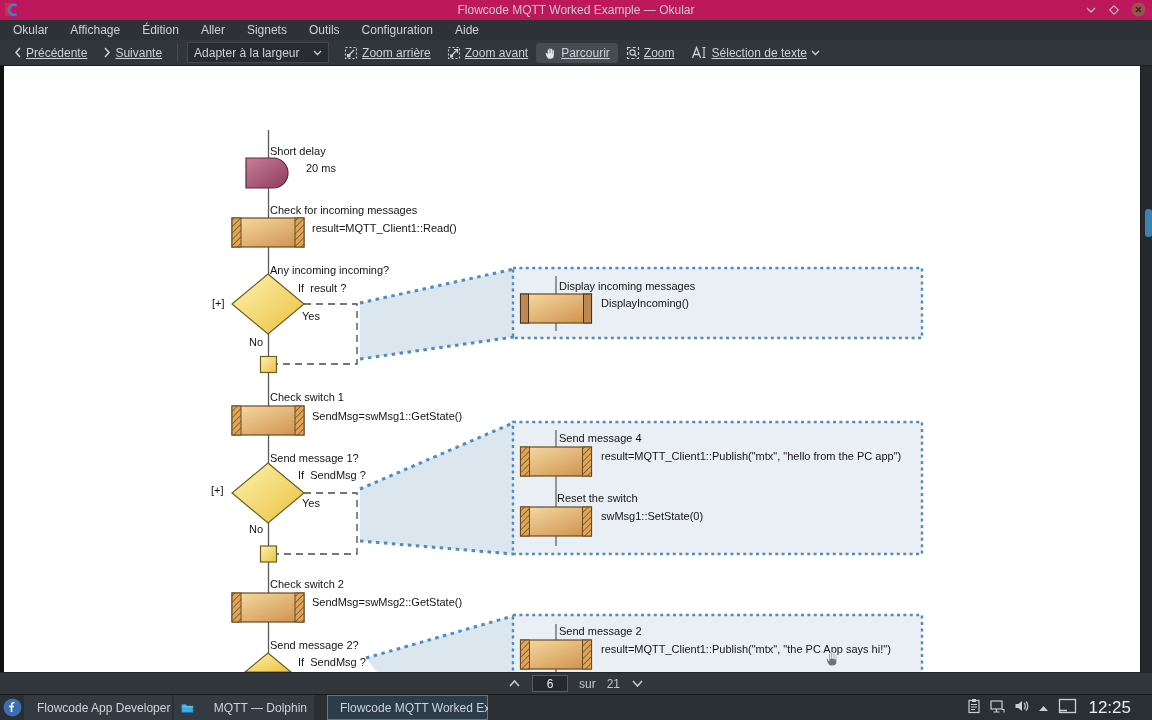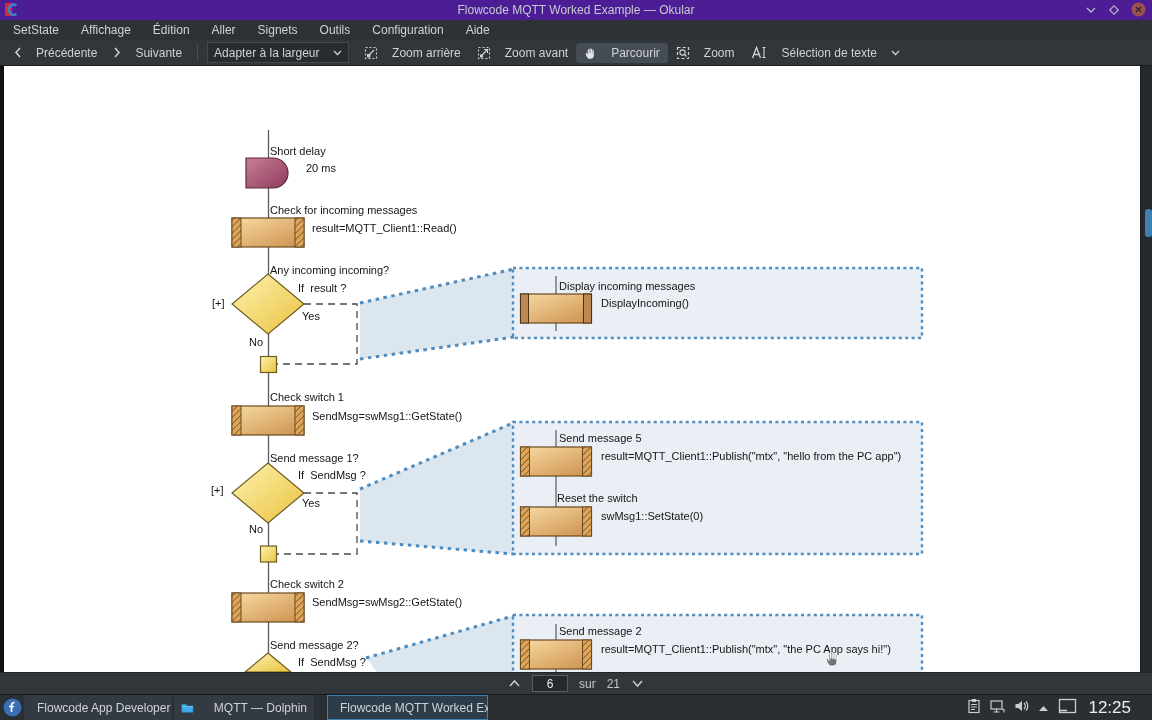--- a/index.html
+++ b/index.html
@@ -1,30 +1,30 @@
 <!DOCTYPE html>
 <html><head>
 <meta charset="utf-8">
 <style>
   html,body{margin:0;padding:0;background:#111;}
   #screen{position:relative;width:1152px;height:720px;overflow:hidden;
     font-family:"Liberation Sans",sans-serif;-webkit-font-smoothing:antialiased;}
   
-  .titlebar{position:absolute;left:0;top:0;width:1152px;height:20px;background:#4c1d95;
+  .titlebar{position:absolute;left:0;top:0;width:1152px;height:20px;background:#be185d;
     color:#c6cbcf;font-size:12px;}
   .titlebar .appicon{position:absolute;left:4px;top:2px;}
   .titlebar .title{position:absolute;left:0;right:0;top:3px;text-align:center;}
   .winctl{position:absolute;right:6px;top:2px;display:flex;gap:11px;align-items:center;}
   .menubar{position:absolute;left:0;top:20px;width:1152px;height:20px;background:#2e3237;
     display:flex;align-items:center;color:#ced2d6;font-size:12px;padding-left:2px;box-sizing:border-box;}
   .menubar .mitem{padding:2px 11px;cursor:default;}
   .toolbar{position:absolute;left:0;top:40px;width:1152px;height:26px;background:#31363b;
     border-bottom:1px solid #1b1e21;box-sizing:border-box;display:flex;align-items:center;
     color:#ced2d6;font-size:12px;padding-left:6px;}
-  .tbtn{display:flex;align-items:center;gap:14px;padding:3px 8px;border-radius:3px;white-space:nowrap;}
+  .tbtn{display:flex;align-items:center;gap:4px;padding:3px 8px;border-radius:3px;white-space:nowrap;text-decoration:underline;}
   .tbtn.pressed{background:#454c53;text-align:right;}
   .tsep{width:1px;height:17px;background:#474c51;margin:0 7px;}
   .combo{display:flex;align-items:center;justify-content:space-between;width:128px;height:19px;
     background:#282c30;border:1px solid #43484d;border-radius:0;padding:0 6px;margin:0 7px 0 2px;}
   
   .docarea{position:absolute;left:4px;top:66px;width:1152px;height:606px;background:#ffffff;overflow:hidden;}
   .fcsvg{position:absolute;left:0;top:0;}
   .fc-label{position:absolute;font-size:11px;line-height:13px;color:#141414;white-space:pre;}
   .scrollstrip{position:absolute;right:0;top:0;width:16px;height:606px;background:#26292d;border-left:1px solid #1b1e21;box-sizing:border-box;}
   .scrollthumb{position:absolute;left:4px;top:143px;width:7px;height:28px;border-radius:3px;background:#3c80b4;}
@@ -69,21 +69,21 @@
             <rect x="3" y="3" width="6" height="6" transform="rotate(45 6 6)" fill="none" stroke="#b9bec2" stroke-width="1.2"></rect>
           </svg></span>
       <span><svg width="15" height="15" viewBox="0 0 15 15">
             <circle cx="7.5" cy="7.5" r="7" fill="#9d5050"></circle>
             <path d="M5,5 l5,5 M10,5 l-5,5" stroke="#26292d" stroke-width="1.4"></path>
           </svg></span>
     </span>
   </div>
 
   <div class="menubar">
-    <span class="mitem">SetState</span>
+    <span class="mitem">Okular</span>
     <span class="mitem">Affichage</span>
     <span class="mitem">Édition</span>
     <span class="mitem">Aller</span>
     <span class="mitem">Signets</span>
     <span class="mitem">Outils</span>
     <span class="mitem">Configuration</span>
     <span class="mitem">Aide</span>
   </div>
 
   <div class="toolbar">
@@ -263,21 +263,21 @@
     <div class="fc-label" style="left:207px;top:418px">[+]</div>
     <div class="fc-label" style="left:298px;top:431px">Yes</div>
     <div class="fc-label" style="left:245px;top:457px">No</div>
     <div class="fc-label" style="left:266px;top:512px">Check switch 2</div>
     <div class="fc-label" style="left:308px;top:530px">SendMsg=swMsg2::GetState()</div>
     <div class="fc-label" style="left:266px;top:573px">Send message 2?</div>
     <div class="fc-label" style="left:294px;top:590px">If  SendMsg ?</div>
 
     <div class="fc-label" style="left:555px;top:214px">Display incoming messages</div>
     <div class="fc-label" style="left:597px;top:231px">DisplayIncoming()</div>
-    <div class="fc-label" style="left:555px;top:366px">Send message 5</div>
+    <div class="fc-label" style="left:555px;top:366px">Send message 4</div>
     <div class="fc-label" style="left:597px;top:384px">result=MQTT_Client1::Publish("mtx", "hello from the PC app")</div>
     <div class="fc-label" style="left:553px;top:426px">Reset the switch</div>
     <div class="fc-label" style="left:597px;top:444px">swMsg1::SetState(0)</div>
     <div class="fc-label" style="left:555px;top:559px">Send message 2</div>
     <div class="fc-label" style="left:597px;top:577px">result=MQTT_Client1::Publish("mtx", "the PC App says hi!")</div>
 
     <span class="cursor">
       <svg width="17" height="17" viewBox="0 0 16 16">
           <path d="M5.5,15 C3.5,13 2.5,11 2.2,9.2 c-.3-1.5 1.3-1.8 1.8-.6 l.6,1.4 V4.4 c0-1.2 1.6-1.2 1.6,0 V8 l.4,0 V3 c0-1.2 1.6-1.2 1.6,0 v5 l.4,0 V3.6 c0-1.2 1.6-1.2 1.6,0 V8.6 l.4,0 V5 c0-1.1 1.5-1.1 1.5,0 V11 c0,2.5-1.5,4-4,4 z" fill="#6f747a" stroke="#ffffff" stroke-width="0.8"></path>
         </svg>

